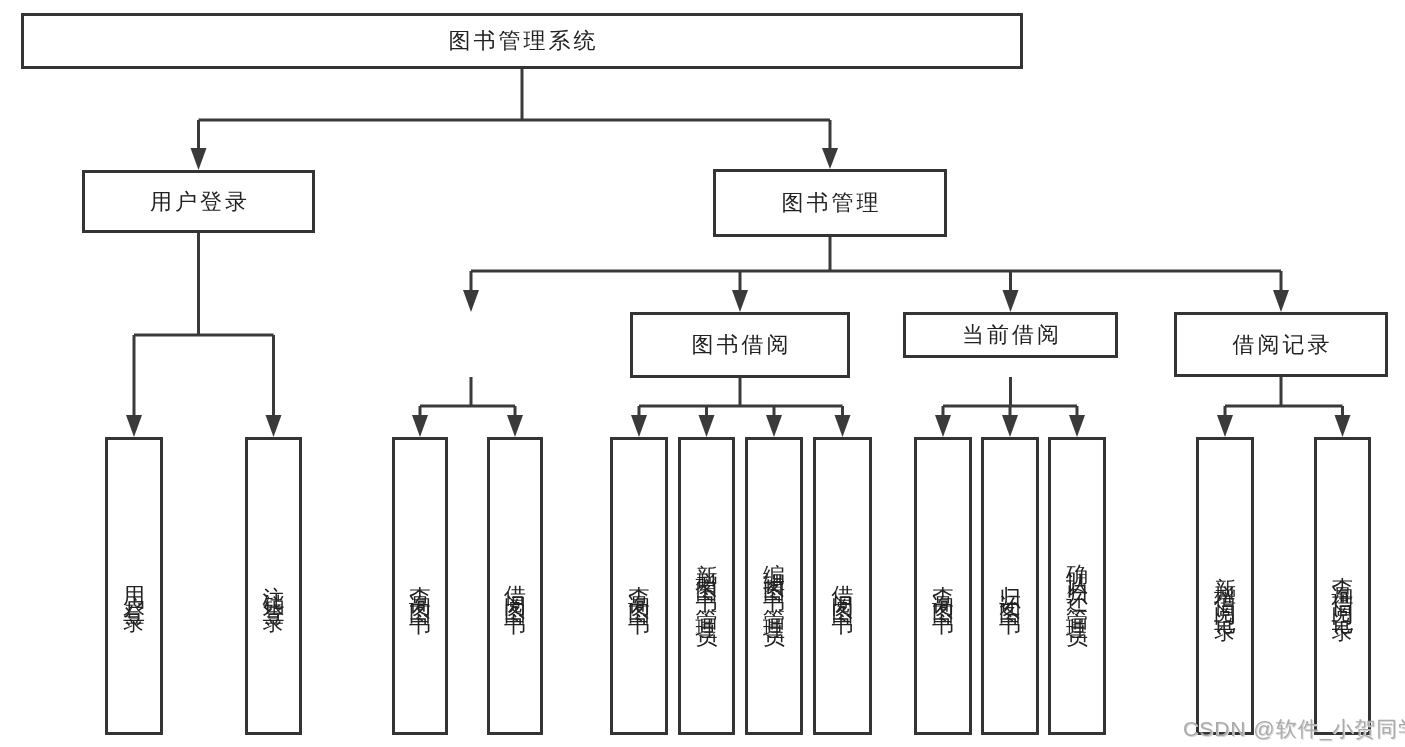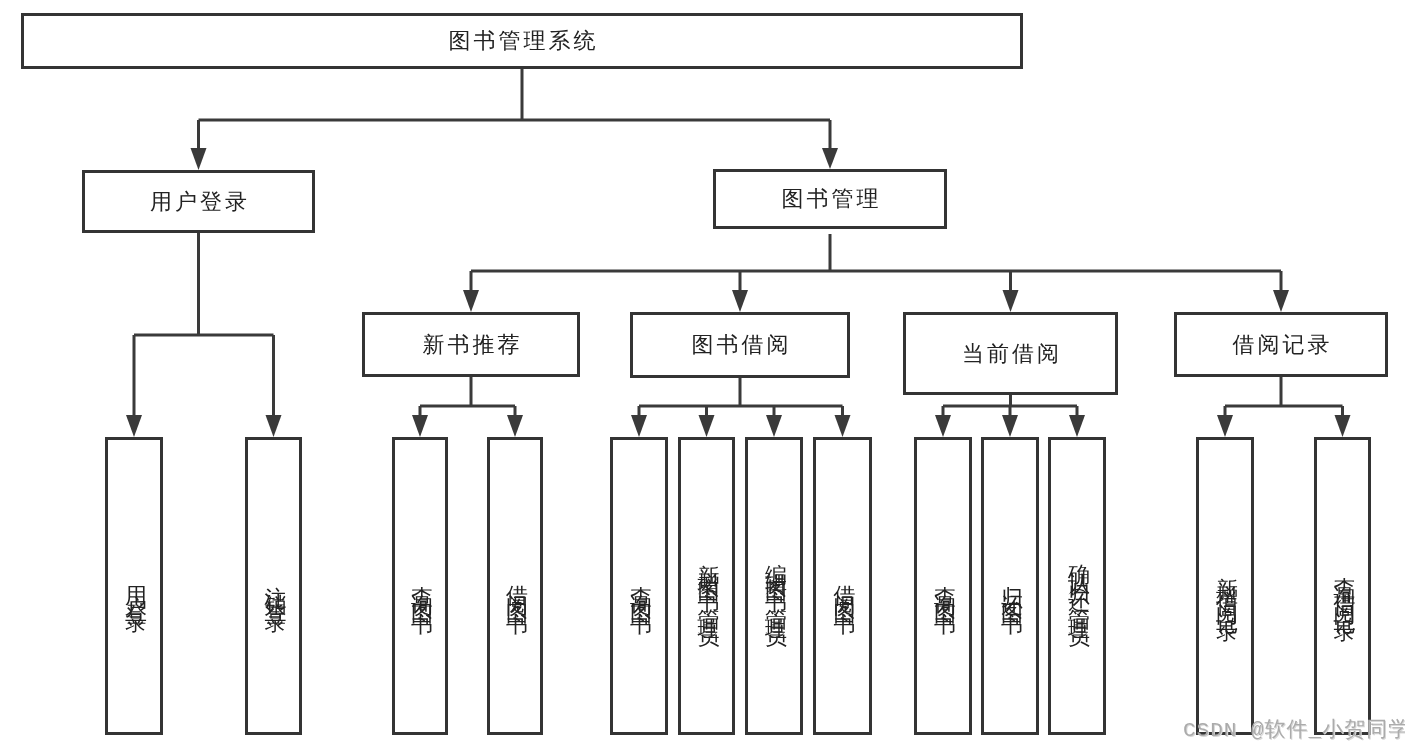--- a/index.html
+++ b/index.html
@@ -1,21 +1,21 @@
 <!DOCTYPE html>
 <html><head>
 <meta charset="utf-8">
 <style>
   html, body { margin: 0; padding: 0; background: #ffffff; }
   .canvas {
     position: relative;
     width: 1405px;
     height: 747px;
     background: #ffffff;
-    font-family: Liberation Mono, monospace;
+    font-family: Liberation Sans, sans-serif;
     overflow: hidden;
     text-align: center;
   }
   svg.wires {
     position: absolute;
     left: 0; top: 0;
     z-index: 1;
   }
   svg.wires path {
     fill: none;
@@ -118,31 +118,28 @@
     </g>
   </svg>
 
   <div class="box" style="left:21px;top:13px;width:1002px;height:56px">
     <span class="hlabel">图书管理系统</span>
   </div>
 
   <div class="box" style="left:82px;top:170px;width:233px;height:63px">
     <span class="hlabel">用户登录</span>
   </div>
-  <div class="box" style="left:713px;top:169px;width:234px;height:60px">
+  <div class="box" style="left:713px;top:169px;width:234px;height:68px">
     <span class="hlabel">图书管理</span>
   </div>
 
-  <div class="box" style="left:362px;top:312px;width:218px;height:65px">
-    <span class="hlabel">新书推荐</span>
-  </div>
   <div class="box" style="left:630px;top:312px;width:220px;height:66px">
     <span class="hlabel">图书借阅</span>
   </div>
-  <div class="box" style="left:903px;top:312px;width:215px;height:83px">
+  <div class="box" style="left:903px;top:312px;width:215px;height:46px">
     <span class="hlabel">当前借阅</span>
   </div>
   <div class="box" style="left:1174px;top:312px;width:214px;height:65px">
     <span class="hlabel">借阅记录</span>
   </div>
 
   <div class="box" style="left:105px;top:437px;width:58px;height:298px">
     <span class="vtext">用户登录</span>
   </div>
   <div class="box" style="left:245px;top:437px;width:57px;height:298px">

